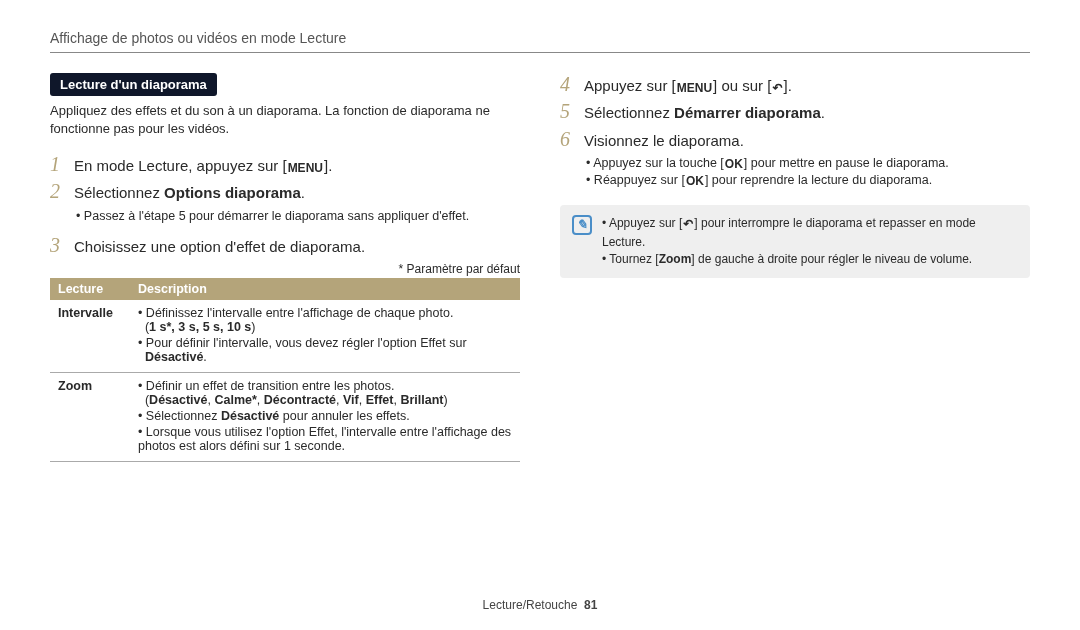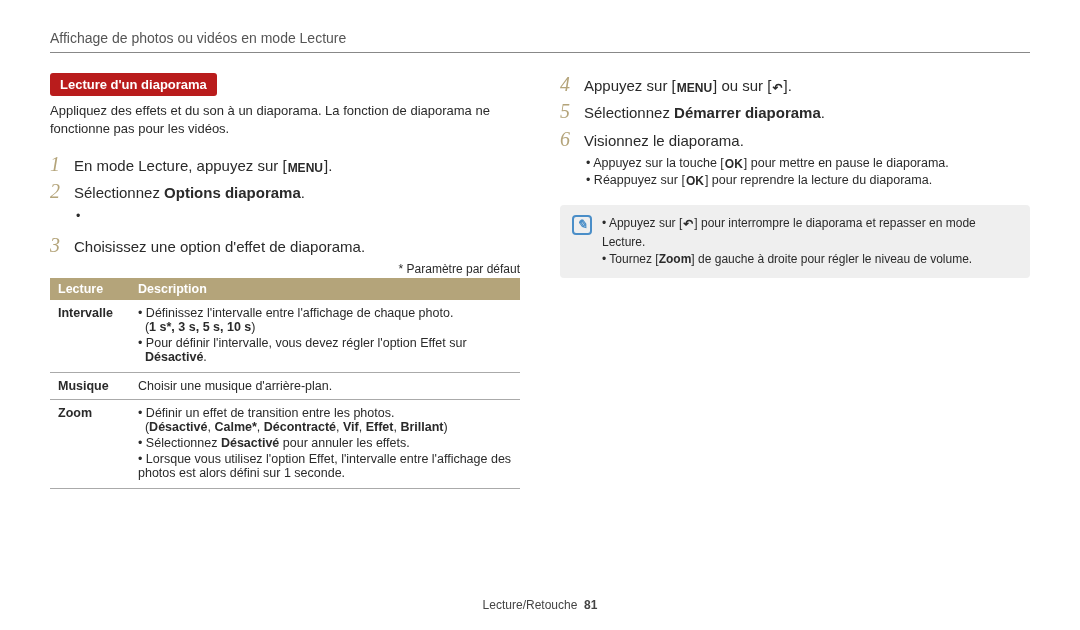--- a/index.html
+++ b/index.html
@@ -23,21 +23,21 @@
     border-top: 1px solid #888;
     margin-bottom: 20px;
   }
   .columns {
     display: flex;
     gap: 40px;
   }
   .col { flex: 1; }
   .section-chip {
     display: inline-block;
-    background: #b91c1c;
+    background: #0f172a;
     color: #fff;
     font-weight: bold;
     font-size: 13px;
     padding: 4px 10px 4px 10px;
     border-radius: 3px;
     margin-bottom: 6px;
   }
   .intro {
     font-size: 13px;
     line-height: 1.35;
@@ -159,21 +159,21 @@
       </div>
     </div>
 
     <div class="step">
       <div class="step-num">2</div>
       <div class="step-text">
         <span>Sélectionnez </span><b>Options diaporama</b><span>.</span>
       </div>
     </div>
     <div class="step-sub">
-      <span class="dot"></span>
+      <span class="dot"></span><span>Passez à l'étape 5 pour démarrer le diaporama sans appliquer d'effet.</span>
     </div>
 
     <div class="step">
       <div class="step-num">3</div>
       <div class="step-text">Choisissez une option d'effet de diaporama.</div>
     </div>
 
     <div class="param-note">* Paramètre par défaut</div>
 
     <table class="opts">
@@ -187,24 +187,20 @@
       <tr>
         <td class="opt-name">Intervalle</td>
         <td class="desc-cell">
           <div class="line"><span class="dot"></span><span>Définissez l'intervalle entre l'affichage de chaque photo.</span><br>
             &nbsp;&nbsp;(<b>1 s*</b><b>, 3 s, 5 s, 10 s</b>)
           </div>
           <div class="line"><span class="dot"></span><span>Pour définir l'intervalle, vous devez régler l'option Effet sur </span><br>&nbsp;&nbsp;<b>Désactivé</b><span>.</span></div>
         </td>
       </tr>
 
-      <tr>
-        <td class="opt-name">Musique</td>
-        <td class="desc-cell">Choisir une musique d'arrière-plan.</td>
-      </tr>
 
       <tr>
         <td class="opt-name">Zoom</td>
         <td class="desc-cell">
           <div class="line"><span class="dot"></span><span>Définir un effet de transition entre les photos.</span><br>
             &nbsp;&nbsp;(<b>Désactivé</b>, <b>Calme*</b>, <b>Décontracté</b>, <b>Vif</b>, <b>Effet</b>, <b>Brillant</b>)
           </div>
           <div class="line"><span class="dot"></span><span>Sélectionnez </span><b>Désactivé</b><span> pour annuler les effets.</span></div>
           <div class="line"><span class="dot"></span><span>Lorsque vous utilisez l'option Effet, l'intervalle entre l'affichage des photos est alors défini sur 1 seconde.</span></div>
         </td>

